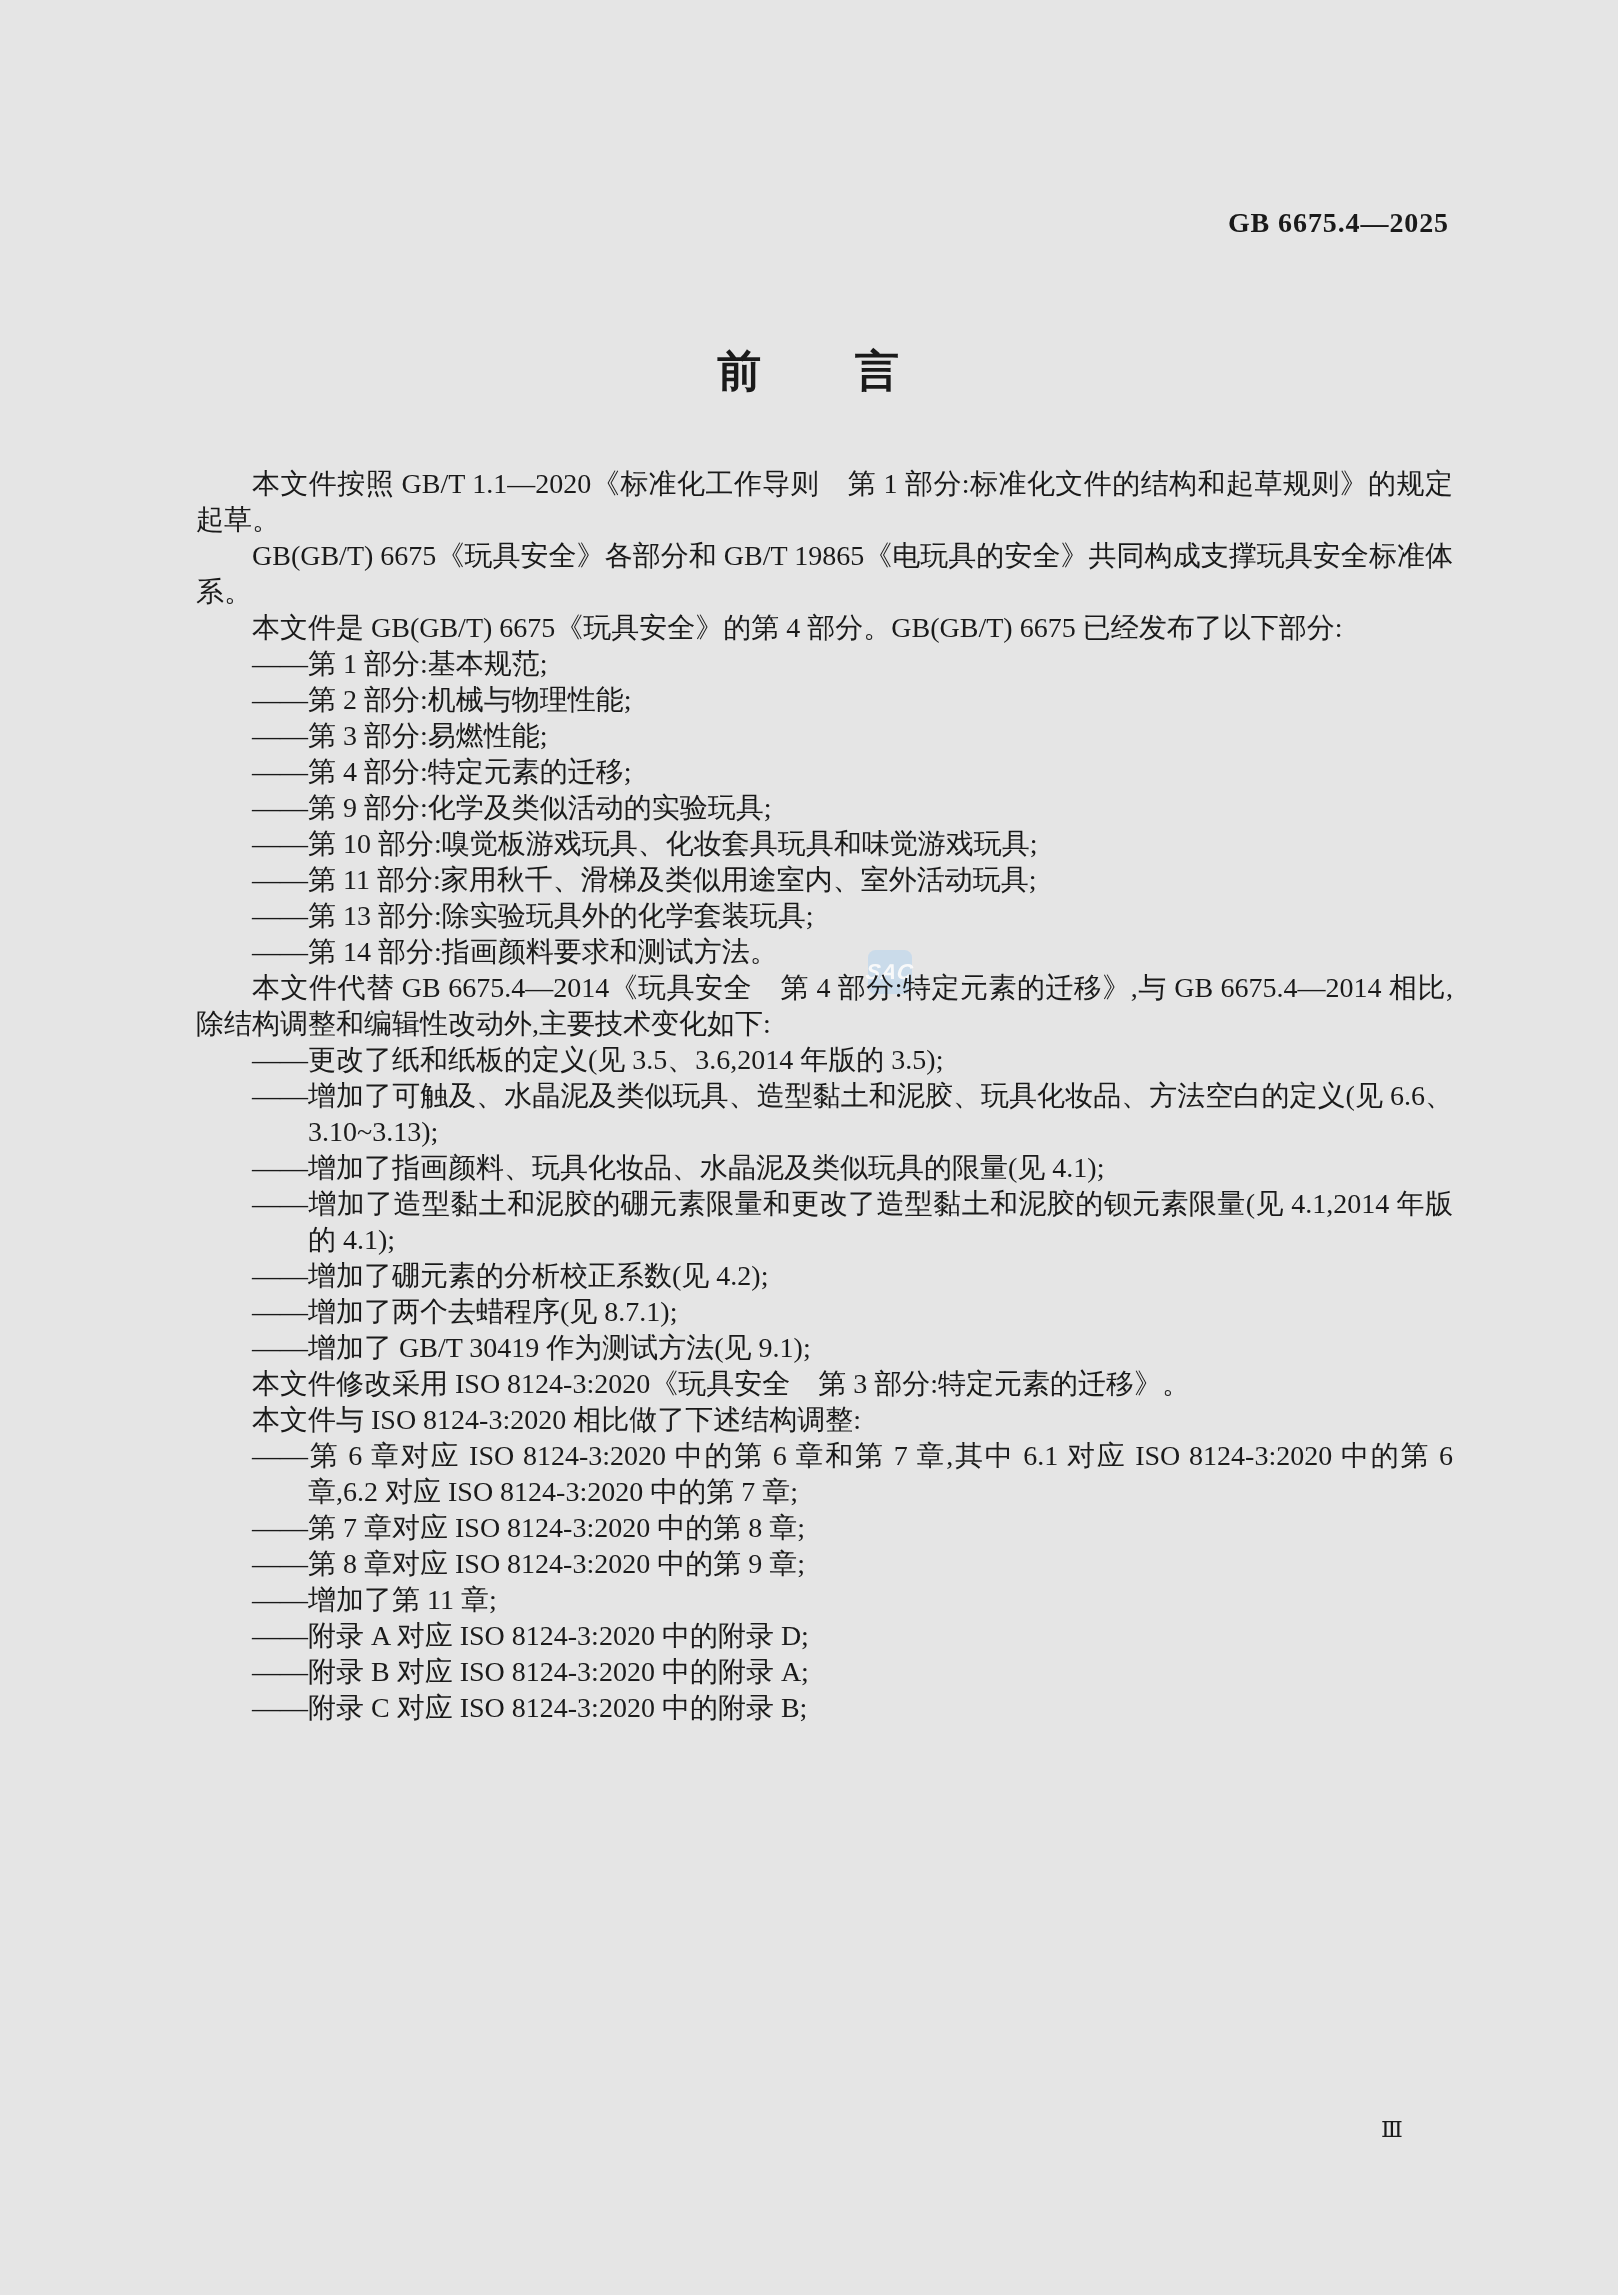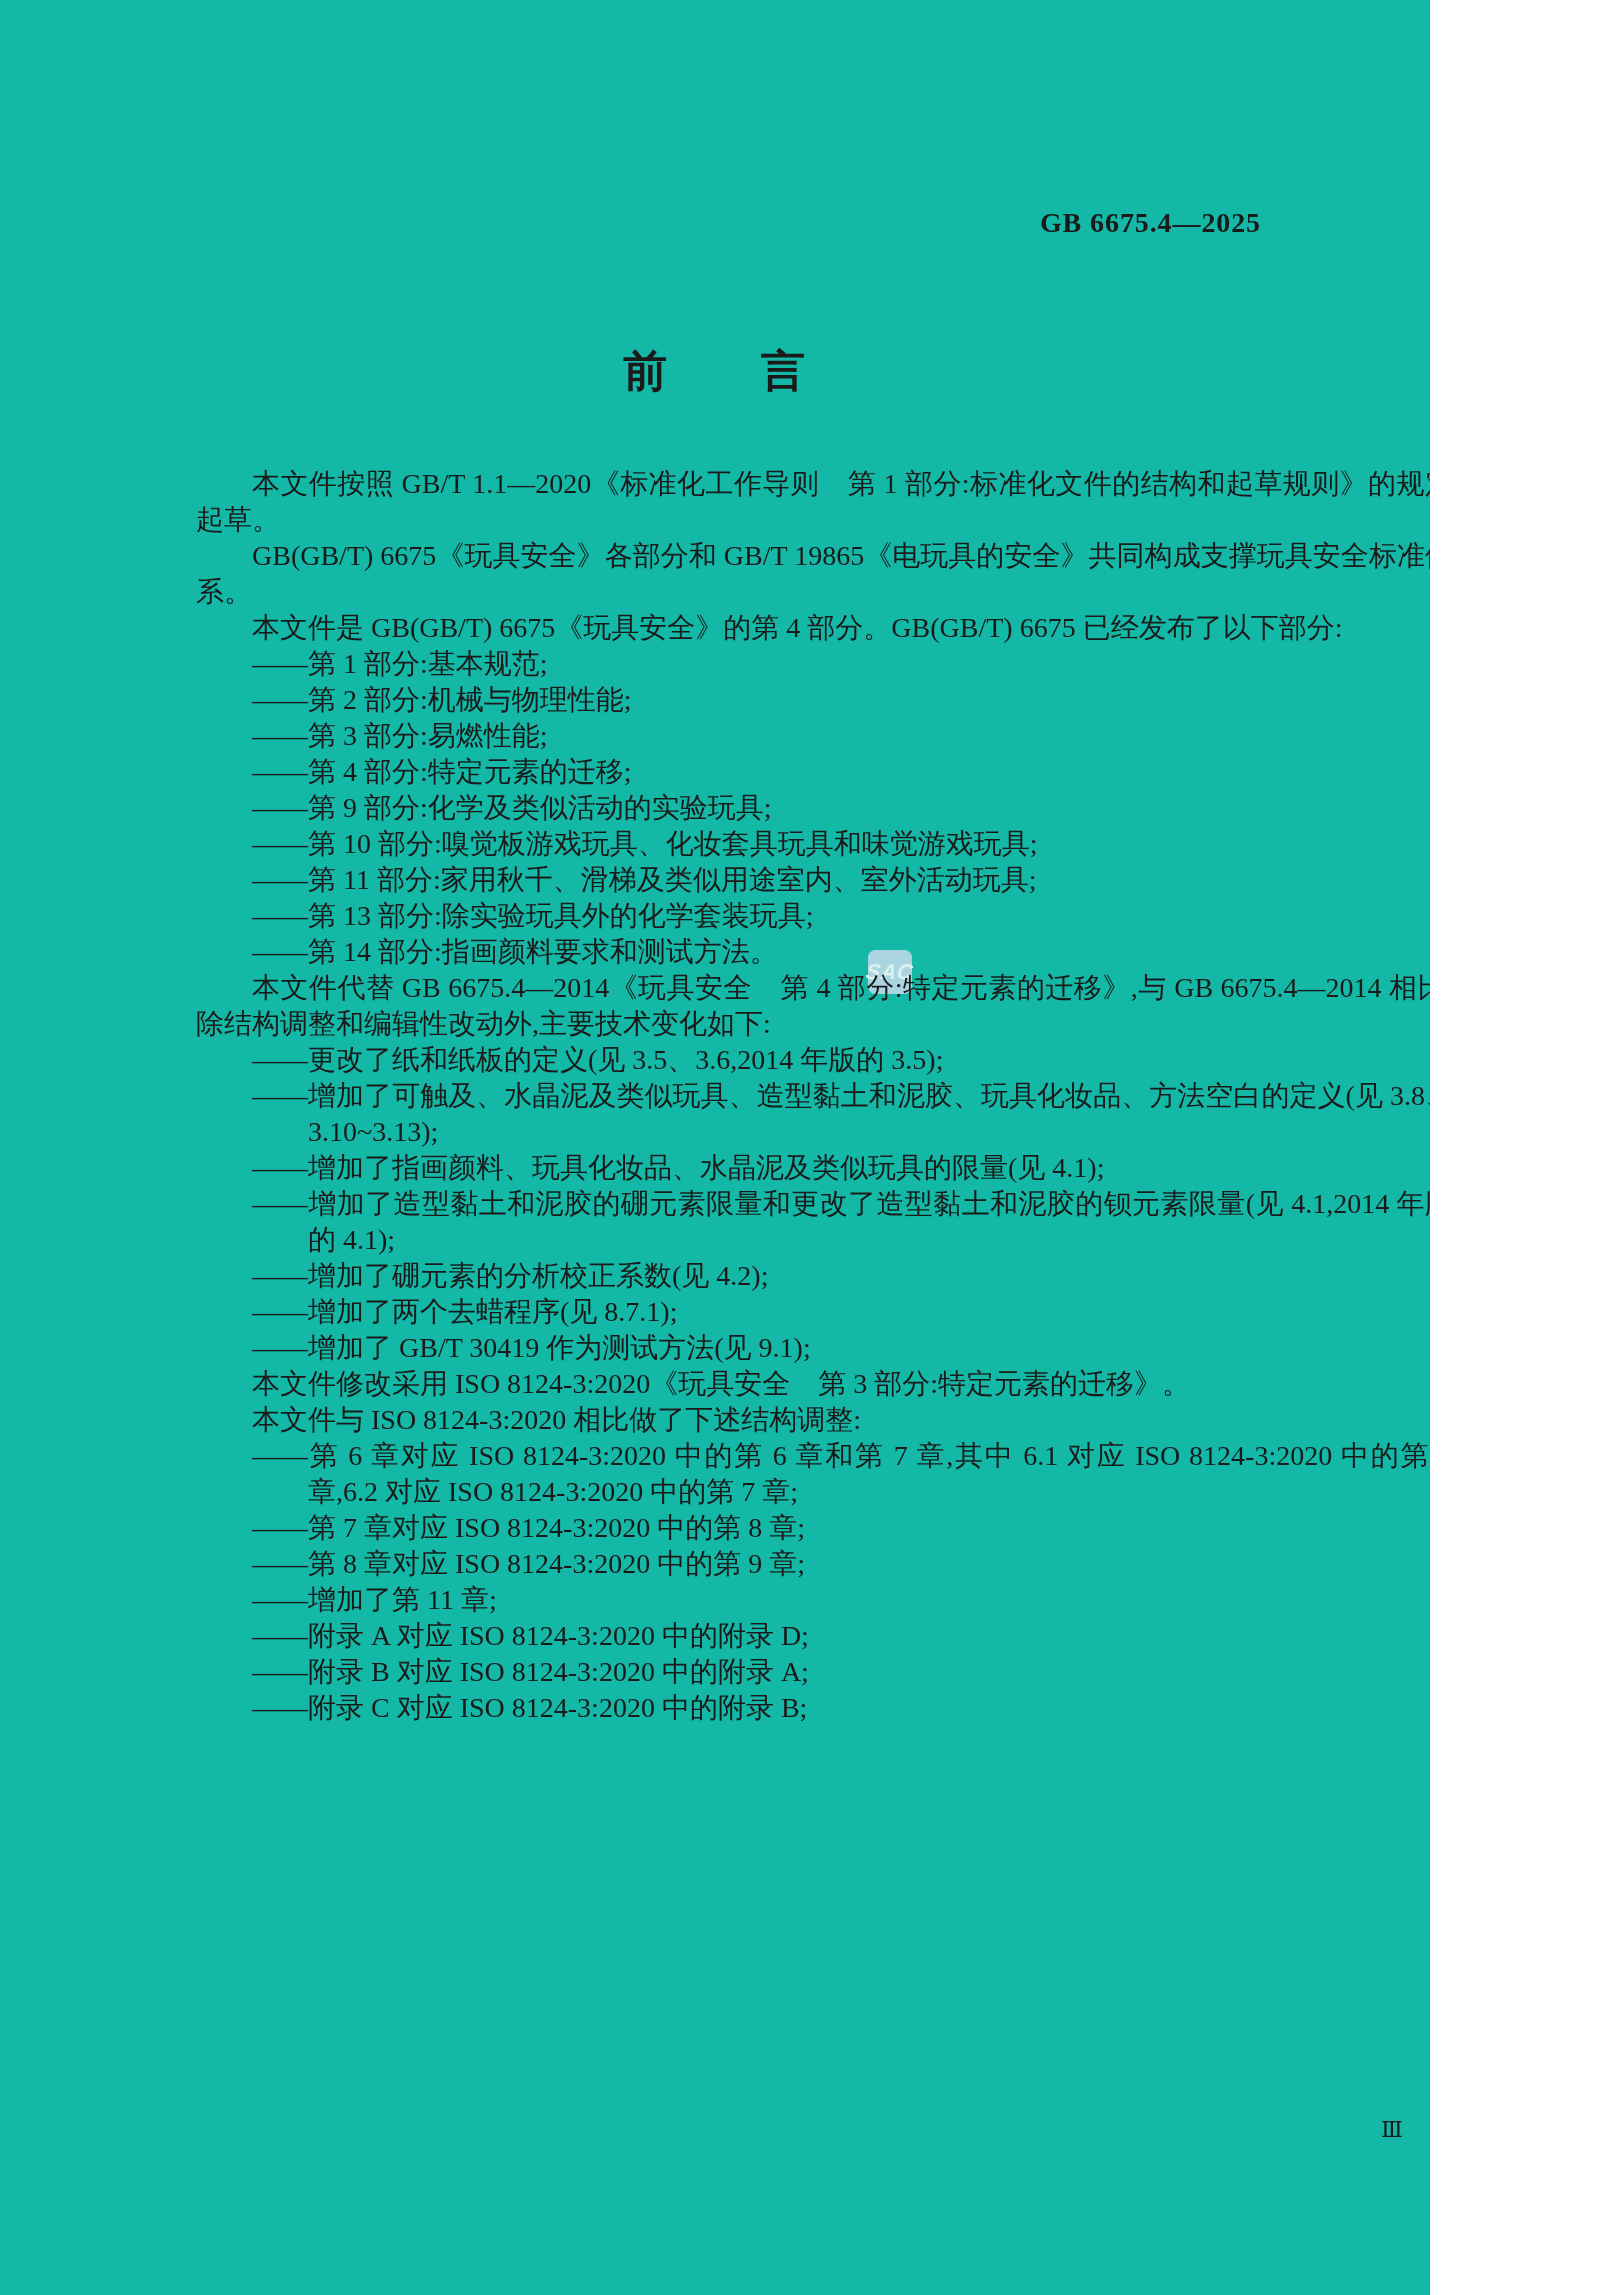--- a/index.html
+++ b/index.html
@@ -2,23 +2,23 @@
 <html style="font-size:7.5px"><head>
 <meta charset="utf-8">
 <style>
   html, body {
     margin: 0;
     padding: 0;
     background: #ffffff;
   }
   .page {
     position: relative;
-    width: 1430px;
+    width: 1618px;
     height: 2295px;
-    background: #14b8a6;
+    background: #e5e5e5;
     overflow: hidden;
     font-family: "Liberation Serif", "DejaVu Serif", serif;
     color: #1a1a1a;
   }
   .header-code {
     position: absolute;
     top: 207px;
     right: 169px;
     font-size: 28px;
     font-weight: 700;
@@ -112,21 +112,21 @@
       <p class="item">——第 2 部分:机械与物理性能;</p>
       <p class="item">——第 3 部分:易燃性能;</p>
       <p class="item">——第 4 部分:特定元素的迁移;</p>
       <p class="item">——第 9 部分:化学及类似活动的实验玩具;</p>
       <p class="item">——第 10 部分:嗅觉板游戏玩具、化妆套具玩具和味觉游戏玩具;</p>
       <p class="item">——第 11 部分:家用秋千、滑梯及类似用途室内、室外活动玩具;</p>
       <p class="item">——第 13 部分:除实验玩具外的化学套装玩具;</p>
       <p class="item">——第 14 部分:指画颜料要求和测试方法。</p>
       <p class="para">本文件代替 GB 6675.4—2014《玩具安全　第 4 部分:特定元素的迁移》,与 GB 6675.4—2014 相比,除结构调整和编辑性改动外,主要技术变化如下:</p>
       <p class="item">——更改了纸和纸板的定义(见 3.5、3.6,2014 年版的 3.5);</p>
-      <p class="item">——增加了可触及、水晶泥及类似玩具、造型黏土和泥胶、玩具化妆品、方法空白的定义(见 3.8、3.10~3.13);</p>
+      <p class="item">——增加了可触及、水晶泥及类似玩具、造型黏土和泥胶、玩具化妆品、方法空白的定义(见 6.6、3.10~3.13);</p>
       <p class="item">——增加了指画颜料、玩具化妆品、水晶泥及类似玩具的限量(见 4.1);</p>
       <p class="item">——增加了造型黏土和泥胶的硼元素限量和更改了造型黏土和泥胶的钡元素限量(见 4.1,2014 年版的 4.1);</p>
       <p class="item">——增加了硼元素的分析校正系数(见 4.2);</p>
       <p class="item">——增加了两个去蜡程序(见 8.7.1);</p>
       <p class="item">——增加了 GB/T 30419 作为测试方法(见 9.1);</p>
       <p class="para">本文件修改采用 ISO 8124-3:2020《玩具安全　第 3 部分:特定元素的迁移》。</p>
       <p class="para">本文件与 ISO 8124-3:2020 相比做了下述结构调整:</p>
       <p class="item">——第 6 章对应 ISO 8124-3:2020 中的第 6 章和第 7 章,其中 6.1 对应 ISO 8124-3:2020 中的第 6 章,6.2 对应 ISO 8124-3:2020 中的第 7 章;</p>
       <p class="item">——第 7 章对应 ISO 8124-3:2020 中的第 8 章;</p>
       <p class="item">——第 8 章对应 ISO 8124-3:2020 中的第 9 章;</p>

